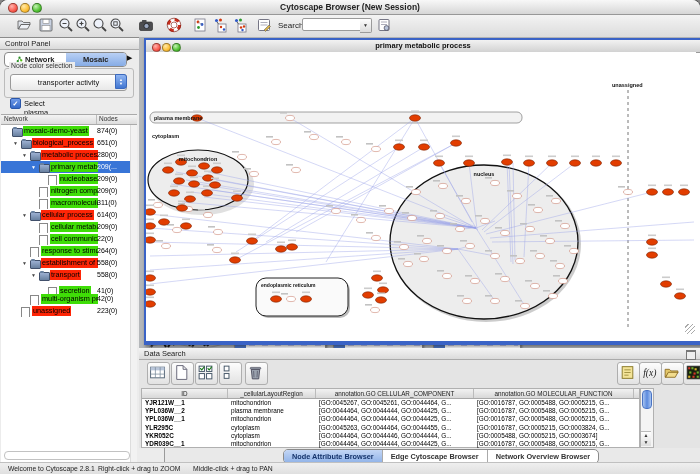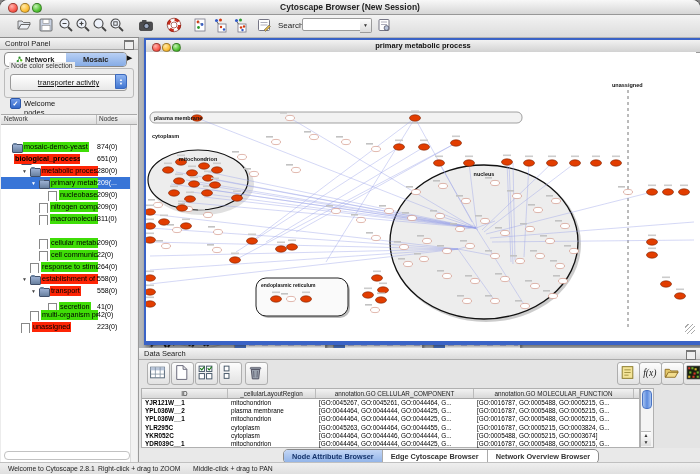--- a/index.html
+++ b/index.html
@@ -14,40 +14,40 @@
   .l-grn{background:radial-gradient(circle at 35% 30%,#c4f2b4,#52c234 60%,#36931f);}
   .wtitle{left:0;right:0;top:0;height:14px;line-height:14px;text-align:center;font-size:8.5px;font-weight:bold;color:#222;}
   
   .toolbar{left:0;top:15px;right:0;height:22px;background:linear-gradient(#f3f3f3,#dcdcdc);border-bottom:1px solid #8b8b8b;}
   .tbtn{top:2px;width:18px;height:18px;}
   .tbtn svg{width:16px;height:16px;}
   .search-label{top:6px;font-size:8px;color:#222;}
   .search-input{top:3px;width:54px;height:11px;font-size:8px;border:1px solid #9a9a9a;border-radius:2px;background:#fff;padding:0 2px;}
   .dd-btn{top:3px;width:11px;height:13px;border:1px solid #9a9a9a;border-left:none;background:linear-gradient(#fdfdfd,#dcdcdc);font-size:5px;text-align:center;line-height:13px;color:#333;border-radius:0 2px 2px 0;}
   
-  .cpanel{left:0;top:38px;width:138px;height:424px;background:#ececec;border-right:1px solid #9a9a9a;}
+  .cpanel{left:0;top:38px;width:138px;height:424px;background:#ececec;border-right:1px solid #9a9a9a;padding-left:26px;}
   .phead{left:0;right:0;top:0;height:12px;background:linear-gradient(#f5f5f5,#dadada);border-bottom:1px solid #aaa;font-size:7.5px;color:#222;line-height:12px;padding-left:5px;box-sizing:border-box;}
   .float-ic{width:8px;height:7px;border:1px solid #777;border-top:2.5px solid #777;background:#eee;}
   .cp-tabs{left:4px;top:14px;width:121px;height:13px;display:flex;border:1px solid #8a8a8a;border-radius:4px;overflow:hidden;background:#fff;}
   .cp-tab{flex:1;font-size:7.5px;font-weight:bold;color:#222;text-align:center;line-height:13px;}
   .cp-tab.sel{background:linear-gradient(#b9d0f4,#86ace6);}
   .cp-tab .net-ic{display:inline-block;width:7px;height:7px;vertical-align:-1px;margin-right:2px;}
   .tab-arrow{left:127px;top:16px;font-size:7px;color:#111;}
   .groupbox{left:4px;top:30px;width:128px;height:28px;border:1px solid #bbb;border-radius:3px;}
   .gb-legend{left:9px;top:24px;font-size:6.8px;color:#333;background:#ececec;padding:0 2px;}
-  .combo{left:10px;top:36px;width:115px;height:15px;border:1px solid #9a9a9a;border-radius:3px;background:linear-gradient(#fff,#e8e8e8);font-size:7.5px;line-height:15px;text-align:center;color:#111;text-decoration:underline;}
+  .combo{left:10px;top:36px;width:115px;height:15px;border:1px solid #9a9a9a;border-radius:3px;background:linear-gradient(#fff,#e8e8e8);font-size:7.5px;line-height:15px;text-align:center;color:#111;}
   .combo-step{right:-1px;top:-1px;width:12px;height:15px;border-radius:0 3px 3px 0;background:linear-gradient(#8fb5f2,#4277d2);color:#fff;font-size:4px;line-height:4px;text-align:center;padding-top:3px;box-sizing:border-box;border:1px solid #3b69bd;}
   .cb-row{left:10px;top:60px;height:10px;}
   .checkbox{width:9px;height:9px;border-radius:2px;background:linear-gradient(#6f9ae8,#3468c8);border:1px solid #2b56a8;color:#fff;font-size:7px;line-height:9px;text-align:center;font-weight:bold;}
   .cb-label{left:14px;top:1px;font-size:7.5px;color:#111;}
   .tree-wrap{left:1px;top:76px;width:136px;height:347px;background:#fff;border-top:1px solid #aaa;}
   .tree-head{left:0;top:0;right:0;height:9px;display:flex;background:linear-gradient(#f4f4f4,#ddd);border-bottom:1px solid #aaa;font-size:6.5px;color:#333;}
   .th-net{width:96px;border-right:1px solid #bbb;padding-left:3px;box-sizing:border-box;}
   .th-nodes{flex:1;padding-left:2px;}
-  #tree-rows{left:0;top:10px;right:6px;bottom:0;margin-top:16px;}
+  #tree-rows{left:0;top:10px;right:6px;bottom:0;}
   .trow{left:0;right:0;height:12px;font-size:7.3px;white-space:nowrap;overflow:hidden;}
   .trow.sel{background:#3875d7;}
   .trow .arr{position:absolute;font-size:5px;color:#444;top:3px;}
   .trow.sel .arr{color:#fff;}
   .fold{position:absolute;top:2.5px;width:9px;height:7px;background:linear-gradient(#9cb0d2,#68809f);border:0.5px solid #41506b;border-radius:1px;}
   .fold:before{content:"";position:absolute;top:-2px;left:0;width:4px;height:2px;background:#68809f;border-radius:1px 1px 0 0;}
   .file{position:absolute;top:1.5px;width:7px;height:9px;background:#fff;border:0.5px solid #888;}
   .tlabel{position:absolute;top:1px;padding:0 1px;font-size:7.3px;color:#000;line-height:10px;}
   .tlabel.green{background:#3fdd07;}
   .tlabel.red{background:#fe2506;}
@@ -200,37 +200,37 @@
     </div>
     <span class="abs tab-arrow">▶</span>
     <div class="abs groupbox"></div>
     <span class="abs gb-legend">Node color selection</span>
     <div class="abs combo">
       <span>transporter activity</span>
       <span class="abs combo-step">▲<br>▼</span>
     </div>
     <div class="abs cb-row">
       <span class="abs checkbox">✓</span>
-      <span class="abs cb-label">Welcome nodes</span>
+      <span class="abs cb-label">Select plasma</span>
     </div>
     <div class="abs tree-wrap">
       <div class="abs tree-head">
         <div class="th-net">Network</div>
         <div class="th-nodes">Nodes</div>
       </div>
       <div class="abs" id="tree-rows">
           <div class="abs trow" style="top: 0px;">
             <span class="fold" style="left: 11px;"></span>
             <span class="tlabel green" style="left: 22px; max-width: 73px; overflow: hidden;">mosaic-demo-yeast</span>
             <span class="tnodes">874(0)</span>
           </div>
           <div class="abs trow" style="top: 12px;">
             <span class="arr" style="left: 12px;">▼</span>
             <span class="fold" style="left: 20px;"></span>
-            <span class="tlabel red" style="left: 13px; max-width: 64px; overflow: hidden; font-weight: bold;">biological_process</span>
+            <span class="tlabel red" style="left: 31px; max-width: 64px; overflow: hidden;">biological_process</span>
             <span class="tnodes">651(0)</span>
           </div>
           <div class="abs trow" style="top: 24px;">
             <span class="arr" style="left: 21px;">▼</span>
             <span class="fold" style="left: 29px;"></span>
             <span class="tlabel red" style="left: 40px; max-width: 55px; overflow: hidden;">metabolic process</span>
             <span class="tnodes">280(0)</span>
           </div>
           <div class="abs trow sel" style="top: 36px;">
             <span class="arr" style="left: 30px;">▼</span>
@@ -245,20 +245,26 @@
           </div>
           <div class="abs trow" style="top: 60px;">
             <span class="file" style="left: 38px;"></span>
             <span class="tlabel green" style="left: 49px; max-width: 46px; overflow: hidden;">nitrogen compo</span>
             <span class="tnodes">209(0)</span>
           </div>
           <div class="abs trow" style="top: 72px;">
             <span class="file" style="left: 38px;"></span>
             <span class="tlabel green" style="left: 49px; max-width: 46px; overflow: hidden;">macromolecule</span>
             <span class="tnodes">311(0)</span>
+          </div>
+          <div class="abs trow" style="top: 84px;">
+            <span class="arr" style="left: 21px;">▼</span>
+            <span class="fold" style="left: 29px;"></span>
+            <span class="tlabel red" style="left: 40px; max-width: 55px; overflow: hidden;">cellular process</span>
+            <span class="tnodes">614(0)</span>
           </div>
           <div class="abs trow" style="top: 96px;">
             <span class="file" style="left: 38px;"></span>
             <span class="tlabel green" style="left: 49px; max-width: 46px; overflow: hidden;">cellular metabo</span>
             <span class="tnodes">209(0)</span>
           </div>
           <div class="abs trow" style="top: 108px;">
             <span class="file" style="left: 38px;"></span>
             <span class="tlabel green" style="left: 49px; max-width: 46px; overflow: hidden;">cell communicat</span>
             <span class="tnodes">22(0)</span>

